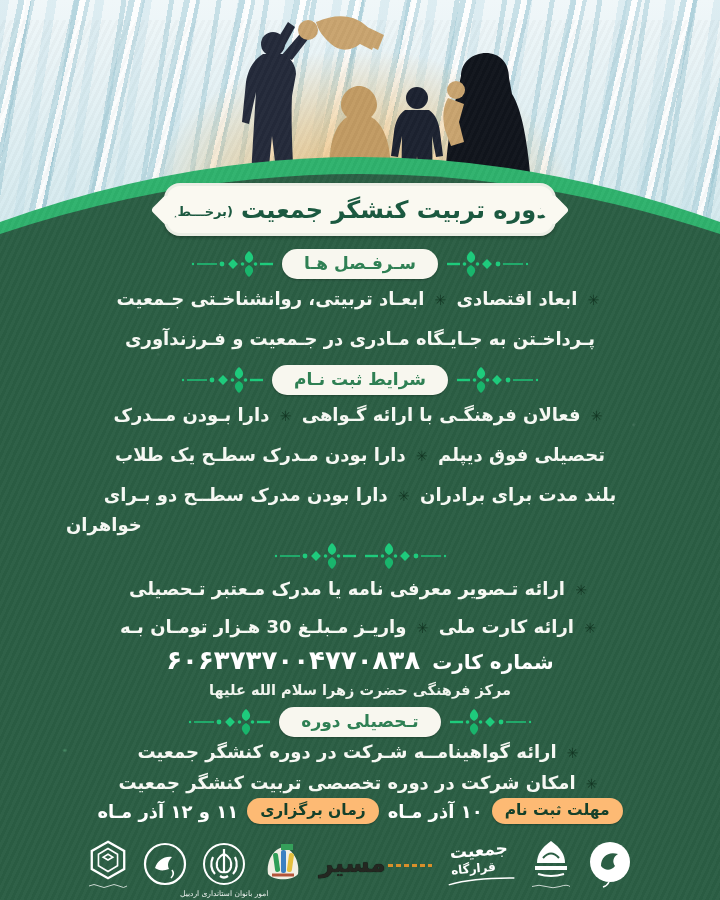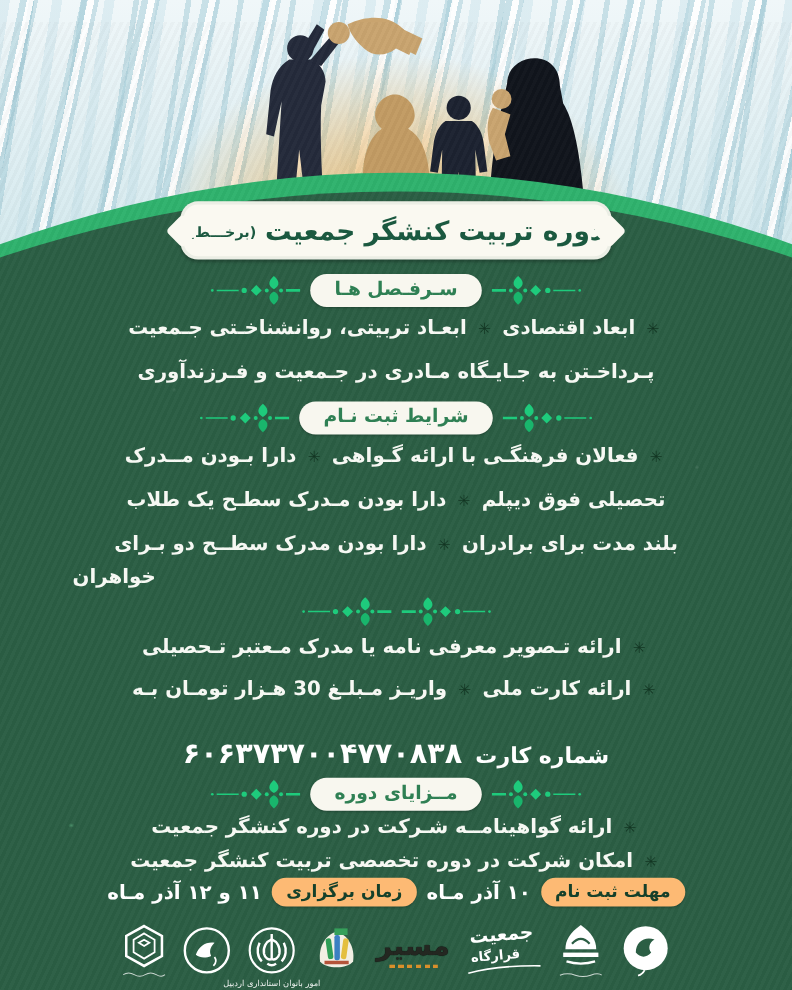--- a/index.html
+++ b/index.html
@@ -60,21 +60,21 @@
     position:absolute;left:16px;right:16px;text-align:center;direction:rtl;
     color:#f6f8f3;font-weight:bold;font-size:18px;white-space:nowrap;line-height:24px;
   }
   .tline .mark{color:#123522;font-size:14px;padding:0 4px;}
   .tline.align-left{text-align:left;padding-left:50px;}
   .cardline{
     position:absolute;left:0;right:0;display:flex;direction:rtl;justify-content:center;
     align-items:baseline;gap:12px;color:#fff;font-weight:bold;
   }
   .card-label{font-size:20px;}
-  .card-number{font-size:26px;letter-spacing:1px;margin-top:26px;}
+  .card-number{font-size:26px;letter-spacing:1px;}
   .noteline{
     position:absolute;left:0;right:0;text-align:center;direction:rtl;
     color:#f2f5ef;font-weight:bold;font-size:14.5px;
   }
   
   .dates{
     position:absolute;left:0;right:0;display:flex;direction:rtl;justify-content:center;
     align-items:center;gap:9px;color:#fff;font-weight:bold;font-size:18px;white-space:nowrap;
   }
   .dpill{
@@ -86,21 +86,21 @@
     position:absolute;left:0;right:0;top:838px;display:flex;justify-content:center;
     align-items:center;gap:13px;
   }
   .logo{position:relative;display:flex;flex-direction:column;align-items:center;gap:2px;color:#fff;}
   .caption-squiggle{opacity:.75;}
   .iran-caption{
     position:absolute;top:48px;left:50%;transform:translateX(-50%);
     width:130px;text-align:center;font-size:7.5px;color:rgba(255,255,255,.9);
     direction:rtl;white-space:nowrap;
   }
-  .masir{display:flex;flex-direction:column;line-height:1;}
+  .masir{display:flex;flex-direction:row;line-height:1;}
   .masir-word{font-size:25px;font-weight:bold;color:#242721;direction:rtl;text-shadow:0 0 1px #000;}
   .masir-sub{width:44px;height:3px;margin-top:3px;background:repeating-linear-gradient(90deg,#d98f2b 0 5px,transparent 5px 8px);}
   .gharargah{direction:rtl;text-align:center;transform:rotate(-5deg);line-height:1.05;}
   .gh1{display:block;font-size:17px;font-weight:bold;}
   .gh2{display:block;font-size:12px;font-weight:bold;margin-right:14px;}
   .gh-swoosh{display:block;margin-top:1px;}
 </style>
 </head>
 <body>
 
@@ -201,26 +201,27 @@
     <svg class="orn" viewBox="0 0 82 36">
         <use href="#orn-sym"></use>
       </svg>
   </div>
   <div class="tline" style="top:577px"><span class="mark">✳</span> ارائه تـصویر معرفی نامه یا مدرک مـعتبر تـحصیلی</div>
   <div class="tline" style="top:615px"><span class="mark">✳</span> ارائه کارت ملی <span class="mark">✳</span> واریـز مـبلـغ 30 هـزار تومـان بـه</div>
   <div class="cardline" style="top:645px">
     <span class="card-label">شماره کارت</span>
     <span class="card-number">۶۰۶۳۷۳۷۰۰۴۷۷۰۸۳۸</span>
   </div>
+  <div class="noteline" style="top:682px">مرکز فرهنگی حضرت زهرا سلام الله علیها</div>
 
   <div class="hrow" style="top:704px">
     <svg class="orn left" viewBox="0 0 82 36">
         <use href="#orn-sym"></use>
       </svg>
-    <div class="pill">مــزایای دوره</div>
+    <div class="pill">تـحصیلی دوره</div>
     <svg class="orn" viewBox="0 0 82 36">
         <use href="#orn-sym"></use>
       </svg>
   </div>
   <div class="tline" style="top:740px"><span class="mark">✳</span> ارائه گواهینامــه شـرکت در دوره کنشگر جمعیت</div>
   <div class="tline" style="top:771px"><span class="mark">✳</span> امکان شرکت در دوره تخصصی تربیت کنشگر جمعیت</div>
 
   <div class="dates" style="top:798px">
     <span class="dpill">مهلت ثبت نام</span>
     <span>۱۰ آذر مـاه</span>

